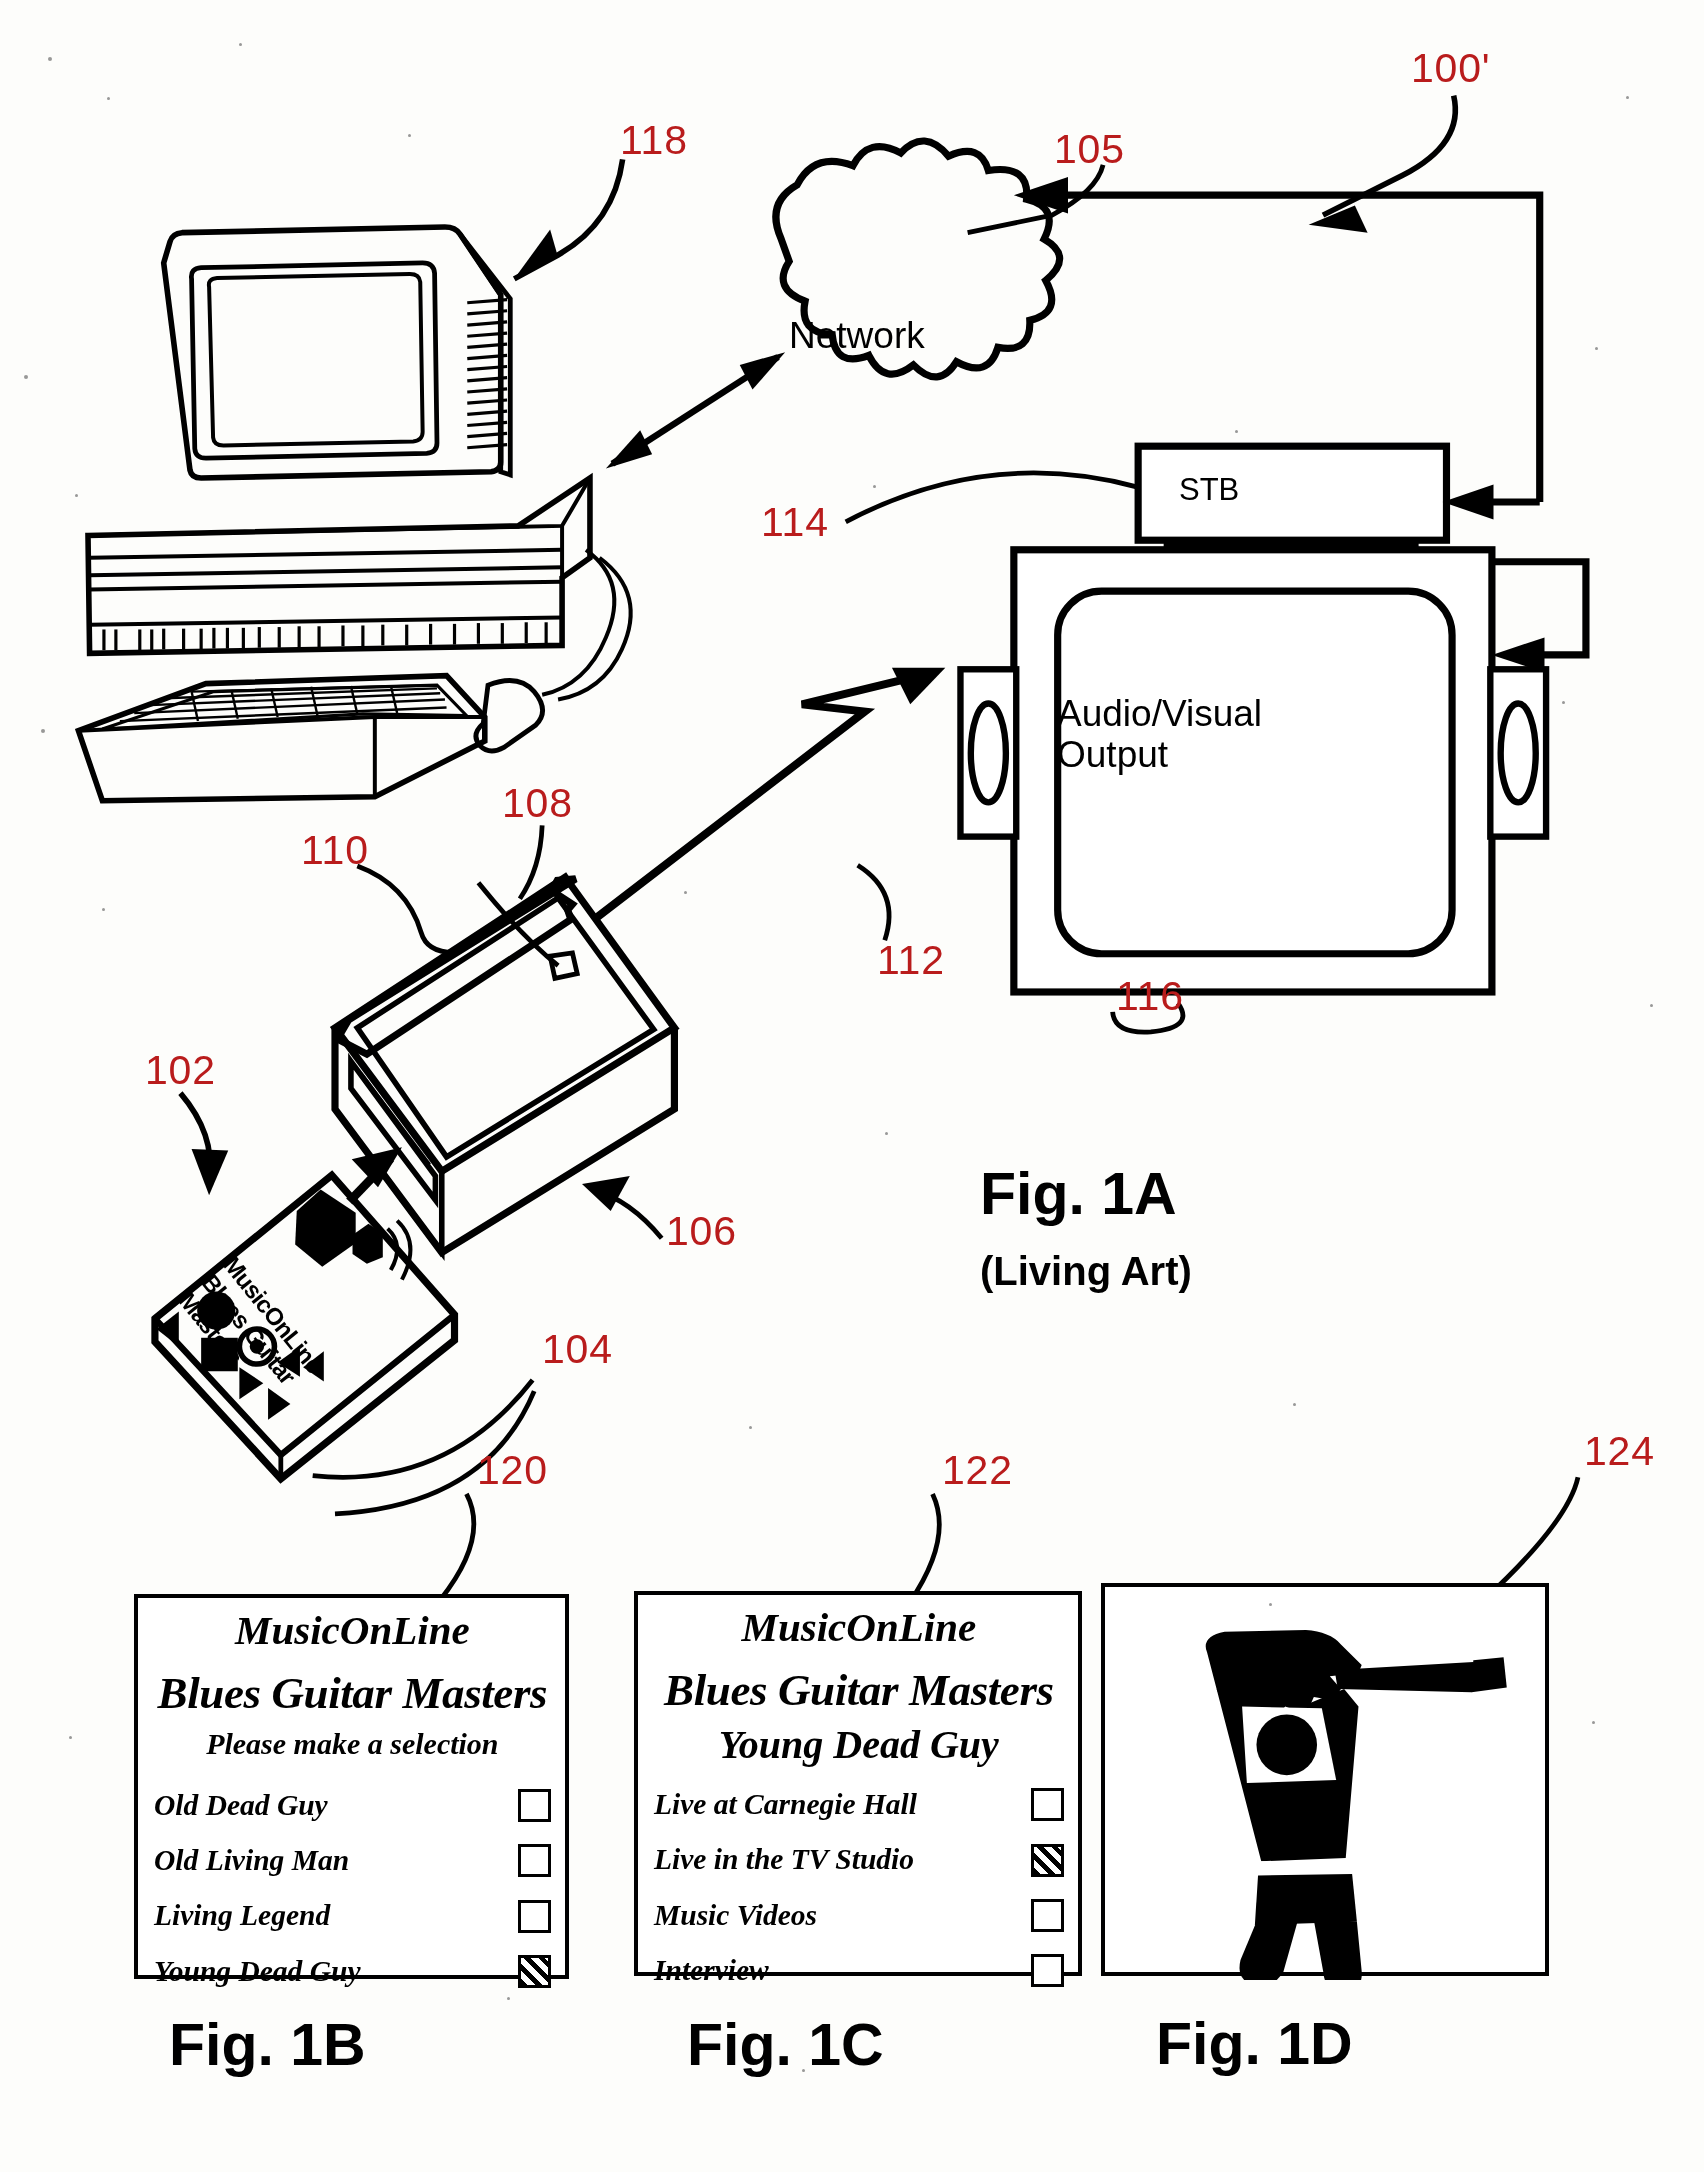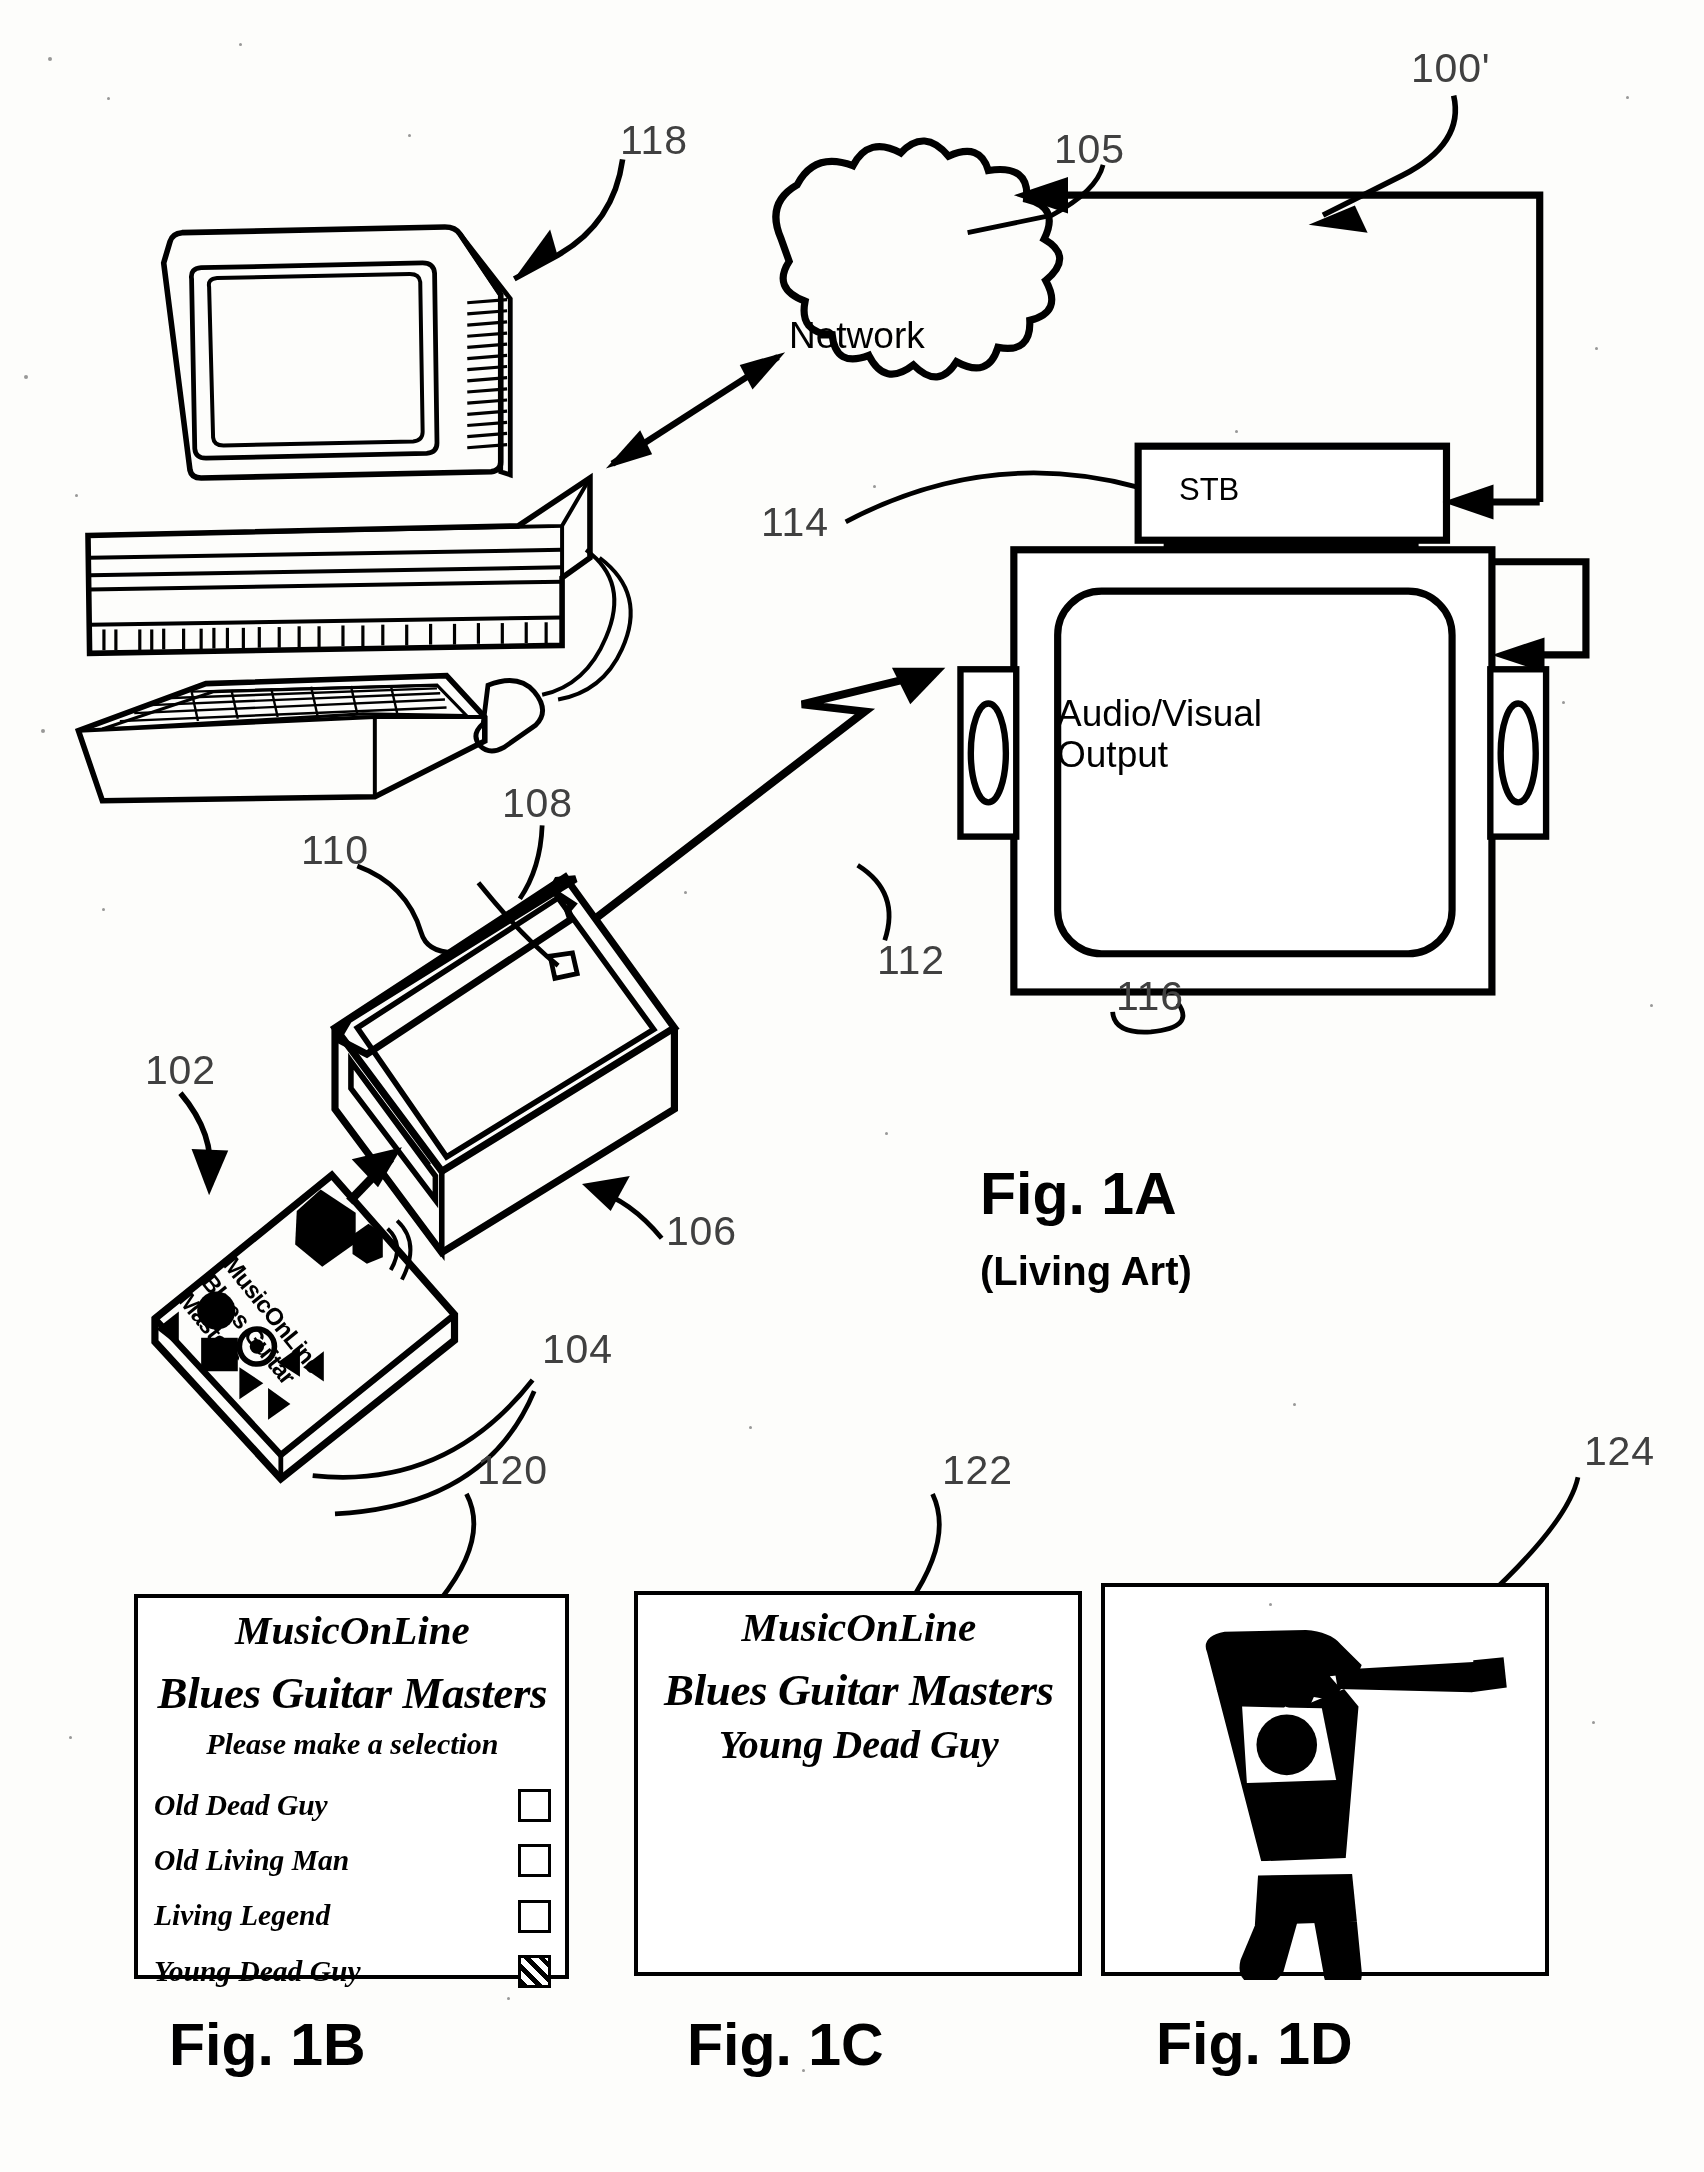--- a/index.html
+++ b/index.html
@@ -19,21 +19,21 @@
     overflow: hidden;
   }
   .abs { position: absolute; }
 
   
   .refnum {
     font-family: "Liberation Sans", sans-serif;
     font-size: 41px;
     font-weight: 400;
     letter-spacing: 0.8px;
-    color: #404040;
+    color: #b91c1c;
     white-space: nowrap;
     line-height: 1;
   }
 
   
   .figcap {
     font-family: "Liberation Sans", sans-serif;
     font-weight: bold;
     font-size: 59px;
     letter-spacing: 0px;
@@ -469,20 +469,43 @@
 
       </div>
     </div>
   </div>
 
   <div class="panel abs" style="left:634px; top:1591px; width:448px; height:385px;">
     <div class="panel-inner">
       <div class="brand">MusicOnLine</div>
       <div class="album">Blues Guitar Masters</div>
       <div class="artist">Young Dead Guy</div>
+      <div class="optlist" style="margin-top:14.3px;">
+
+        <div class="optrow">
+          <span class="optlabel">Live at Carnegie Hall</span>
+          <span class="cbox"></span>
+        </div>
+
+        <div class="optrow">
+          <span class="optlabel">Live in the TV Studio</span>
+          <span class="cbox checked"></span>
+        </div>
+
+        <div class="optrow">
+          <span class="optlabel">Music Videos</span>
+          <span class="cbox"></span>
+        </div>
+
+        <div class="optrow">
+          <span class="optlabel">Interview</span>
+          <span class="cbox"></span>
+        </div>
+
+      </div>
     </div>
   </div>
 
   <div class="panel abs" style="left:1101px; top:1583px; width:448px; height:393px;">
     <svg viewBox="0 0 562 493" width="448" height="393">
       <g fill="#000">
 
         <path d="M128 82
                  Q120 62 150 56
                  L252 54

